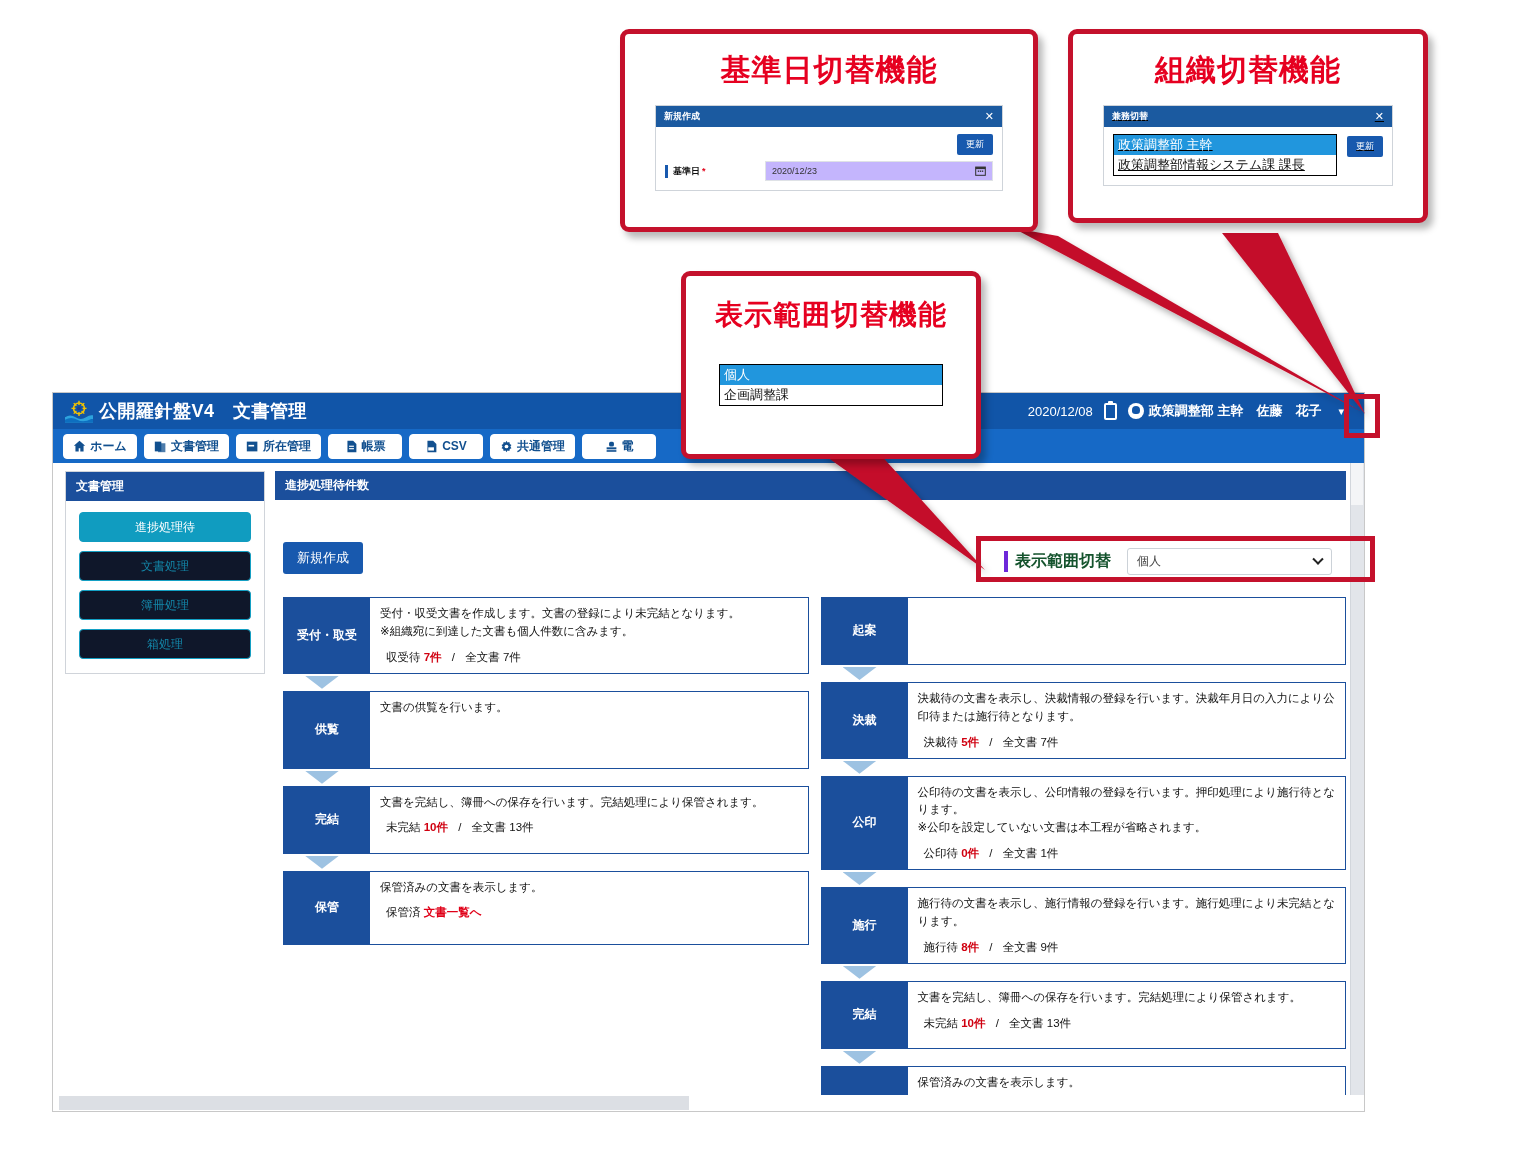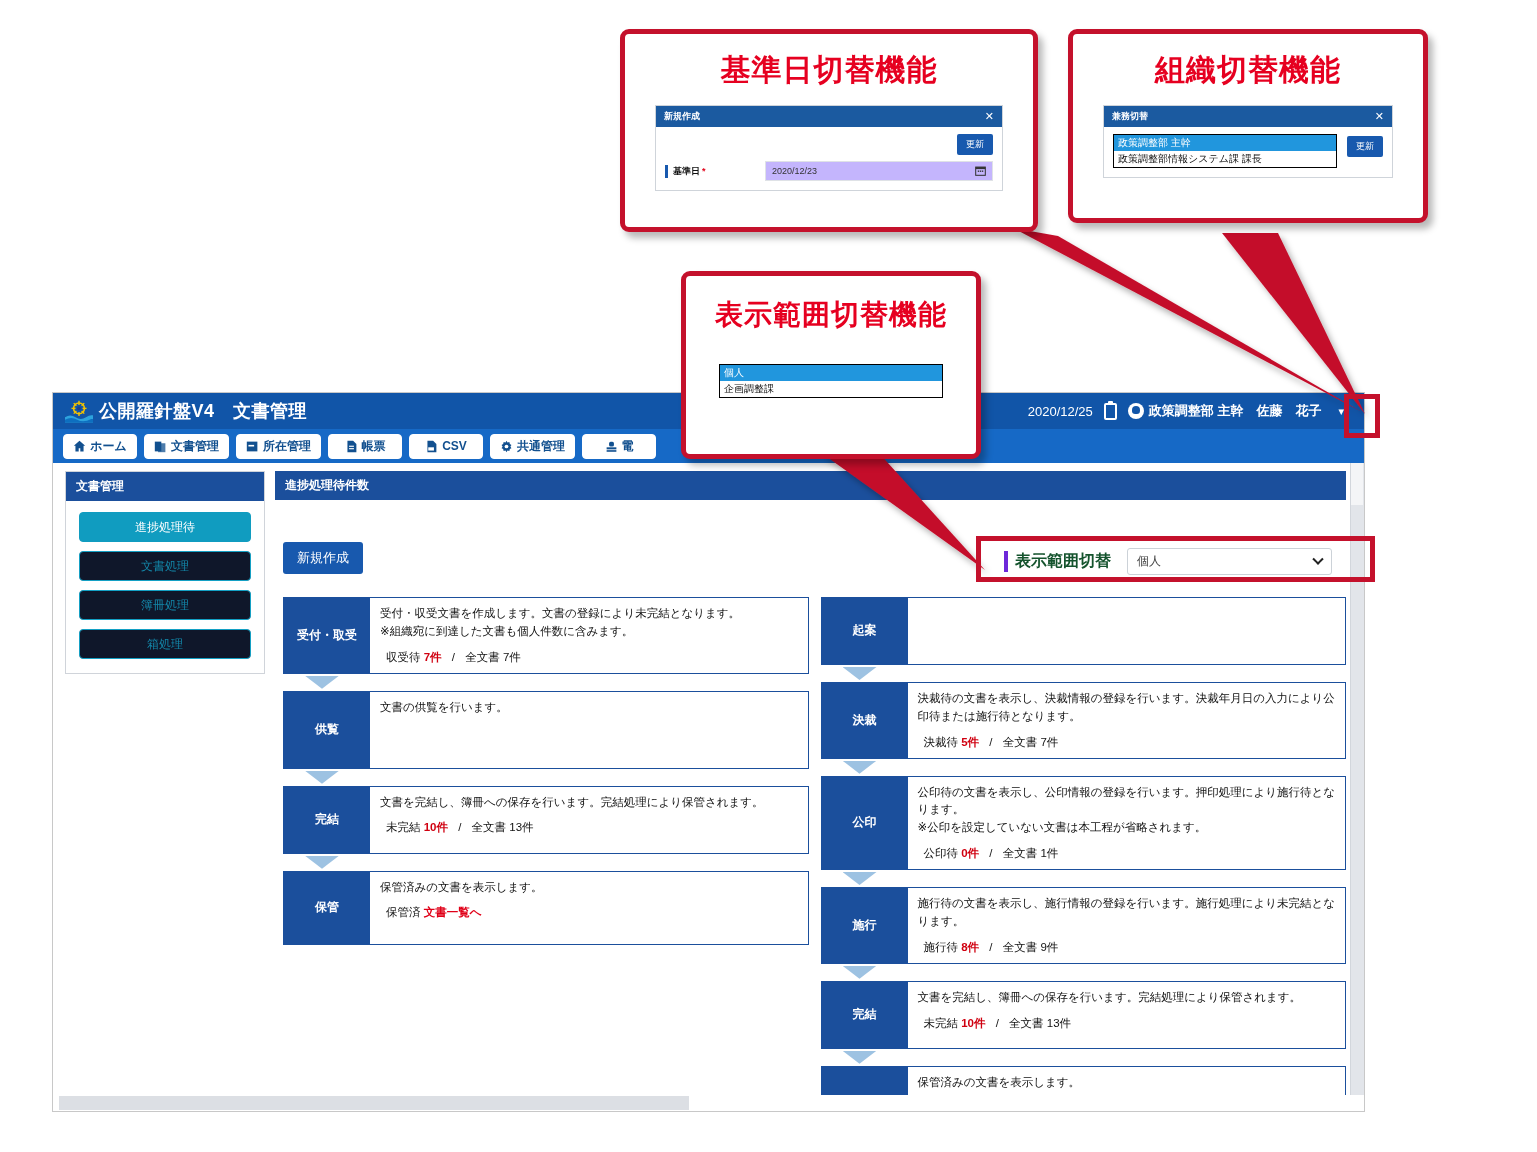--- a/index.html
+++ b/index.html
@@ -197,21 +197,21 @@
   }
   .req { color: #e00018; margin-left: 2px; }
   .field-input {
     flex: 1; height: 20px; border: 1px solid #dfe2e6; background: #c4b5fd;
     display: flex; align-items: center; padding: 0 6px;
     font-size: 9px; color: #333;
   }
   .cal-ico { margin-left: auto; font-size: 10px; }
 
   .listbox {
-    border: 1px solid #000; background: #fff; font-size: 10px;
+    border: 1px solid #000; background: #fff; font-size: 13px;
   }
   .listbox .opt { padding: 1px 4px; white-space: nowrap; color: #111; }
   .listbox .opt.sel { background: #2196dd; color: #fff; }
 
   
   .ptr { position: absolute; z-index: 25; }
   .hl-box {
     position: absolute; border: 5px solid #c4112c; z-index: 28;
     pointer-events: none;
   }
@@ -253,21 +253,21 @@
               <line x1="-6" y1="6" x2="-3" y2="3"></line>
               <line x1="6" y1="6" x2="3" y2="3"></line>
             </g>
           </g>
           <path d="M0,20 Q6,16 12,20 T24,20 T34,19 L34,26 L0,26 Z" fill="#2fa8e0" opacity="0.95"></path>
           <path d="M0,23 Q7,19 14,23 T30,22 L34,22 L34,26 L0,26 Z" fill="#0d6fc0"></path>
         </svg>
       </div>
       <span class="app-title">公開羅針盤V4　文書管理</span>
       <div class="header-right">
-        <span class="hdr-date">2020/12/25</span>
+        <span class="hdr-date">2020/12/08</span>
         <span class="clipboard-icon"></span>
         <span class="user-block">
           <span class="user-circle"></span>
           <span>政策調整部 主幹　佐藤　花子</span>
         </span>
         <span class="caret-btn">▾</span>
       </div>
     </div>
 
     <div class="app-nav">
@@ -533,21 +533,21 @@
                 </svg>
             </span>
           </div>
         </div>
       </div>
     </div>
   </div>
 
   <div class="callout" style="left:1068px; top:29px; width:360px; height:194px;">
     <div class="callout-title" style="font-size:30px; margin-top:16px;">組織切替機能</div>
-    <div class="dlg" style="margin:14px 30px 0 30px;">
+    <div class="dlg" style="margin:14px 30px 0 30px;text-decoration:underline;">
       <div class="dlg-head">
         <span>兼務切替</span>
         <span class="dlg-x">✕</span>
       </div>
       <div class="dlg-body" style="display:flex; gap:10px; align-items:flex-start;">
         <div class="listbox" style="flex:1;">
           <div class="opt sel">政策調整部 主幹</div>
           <div class="opt">政策調整部情報システム課 課長</div>
         </div>
         <button class="upd-btn" style="margin-top:2px;">更新</button>

